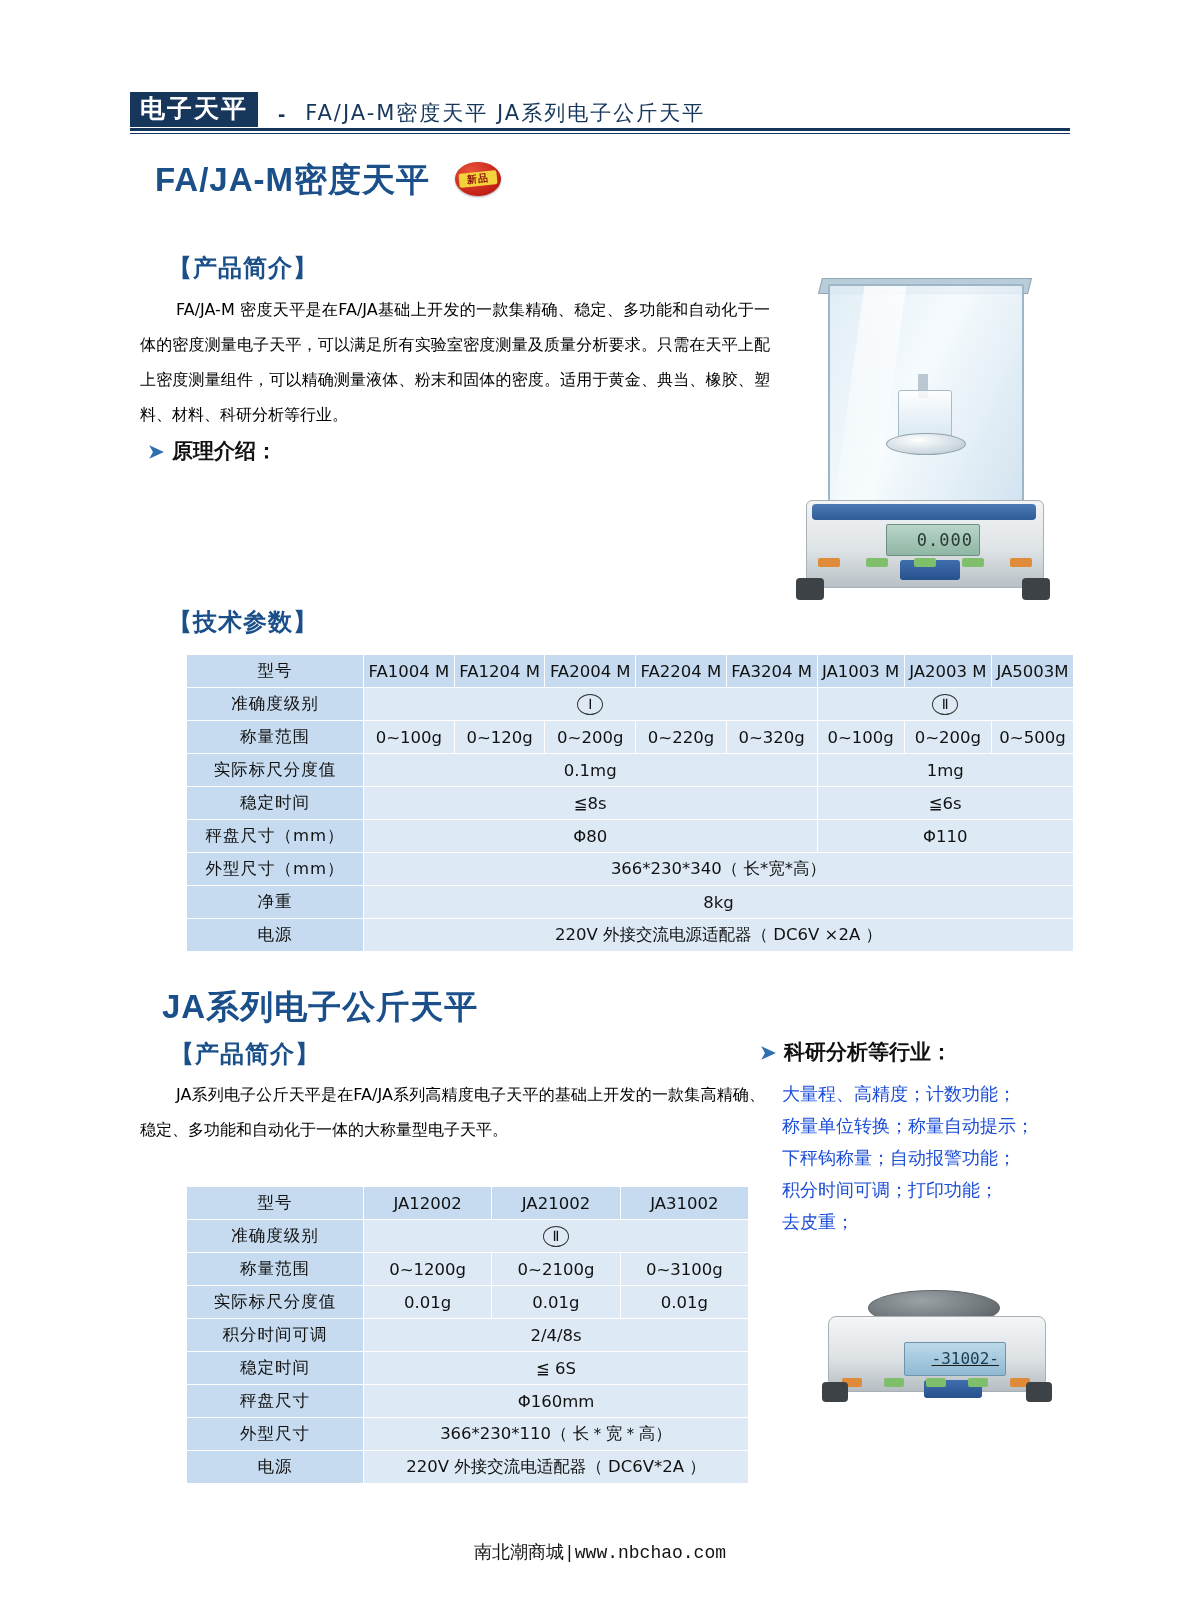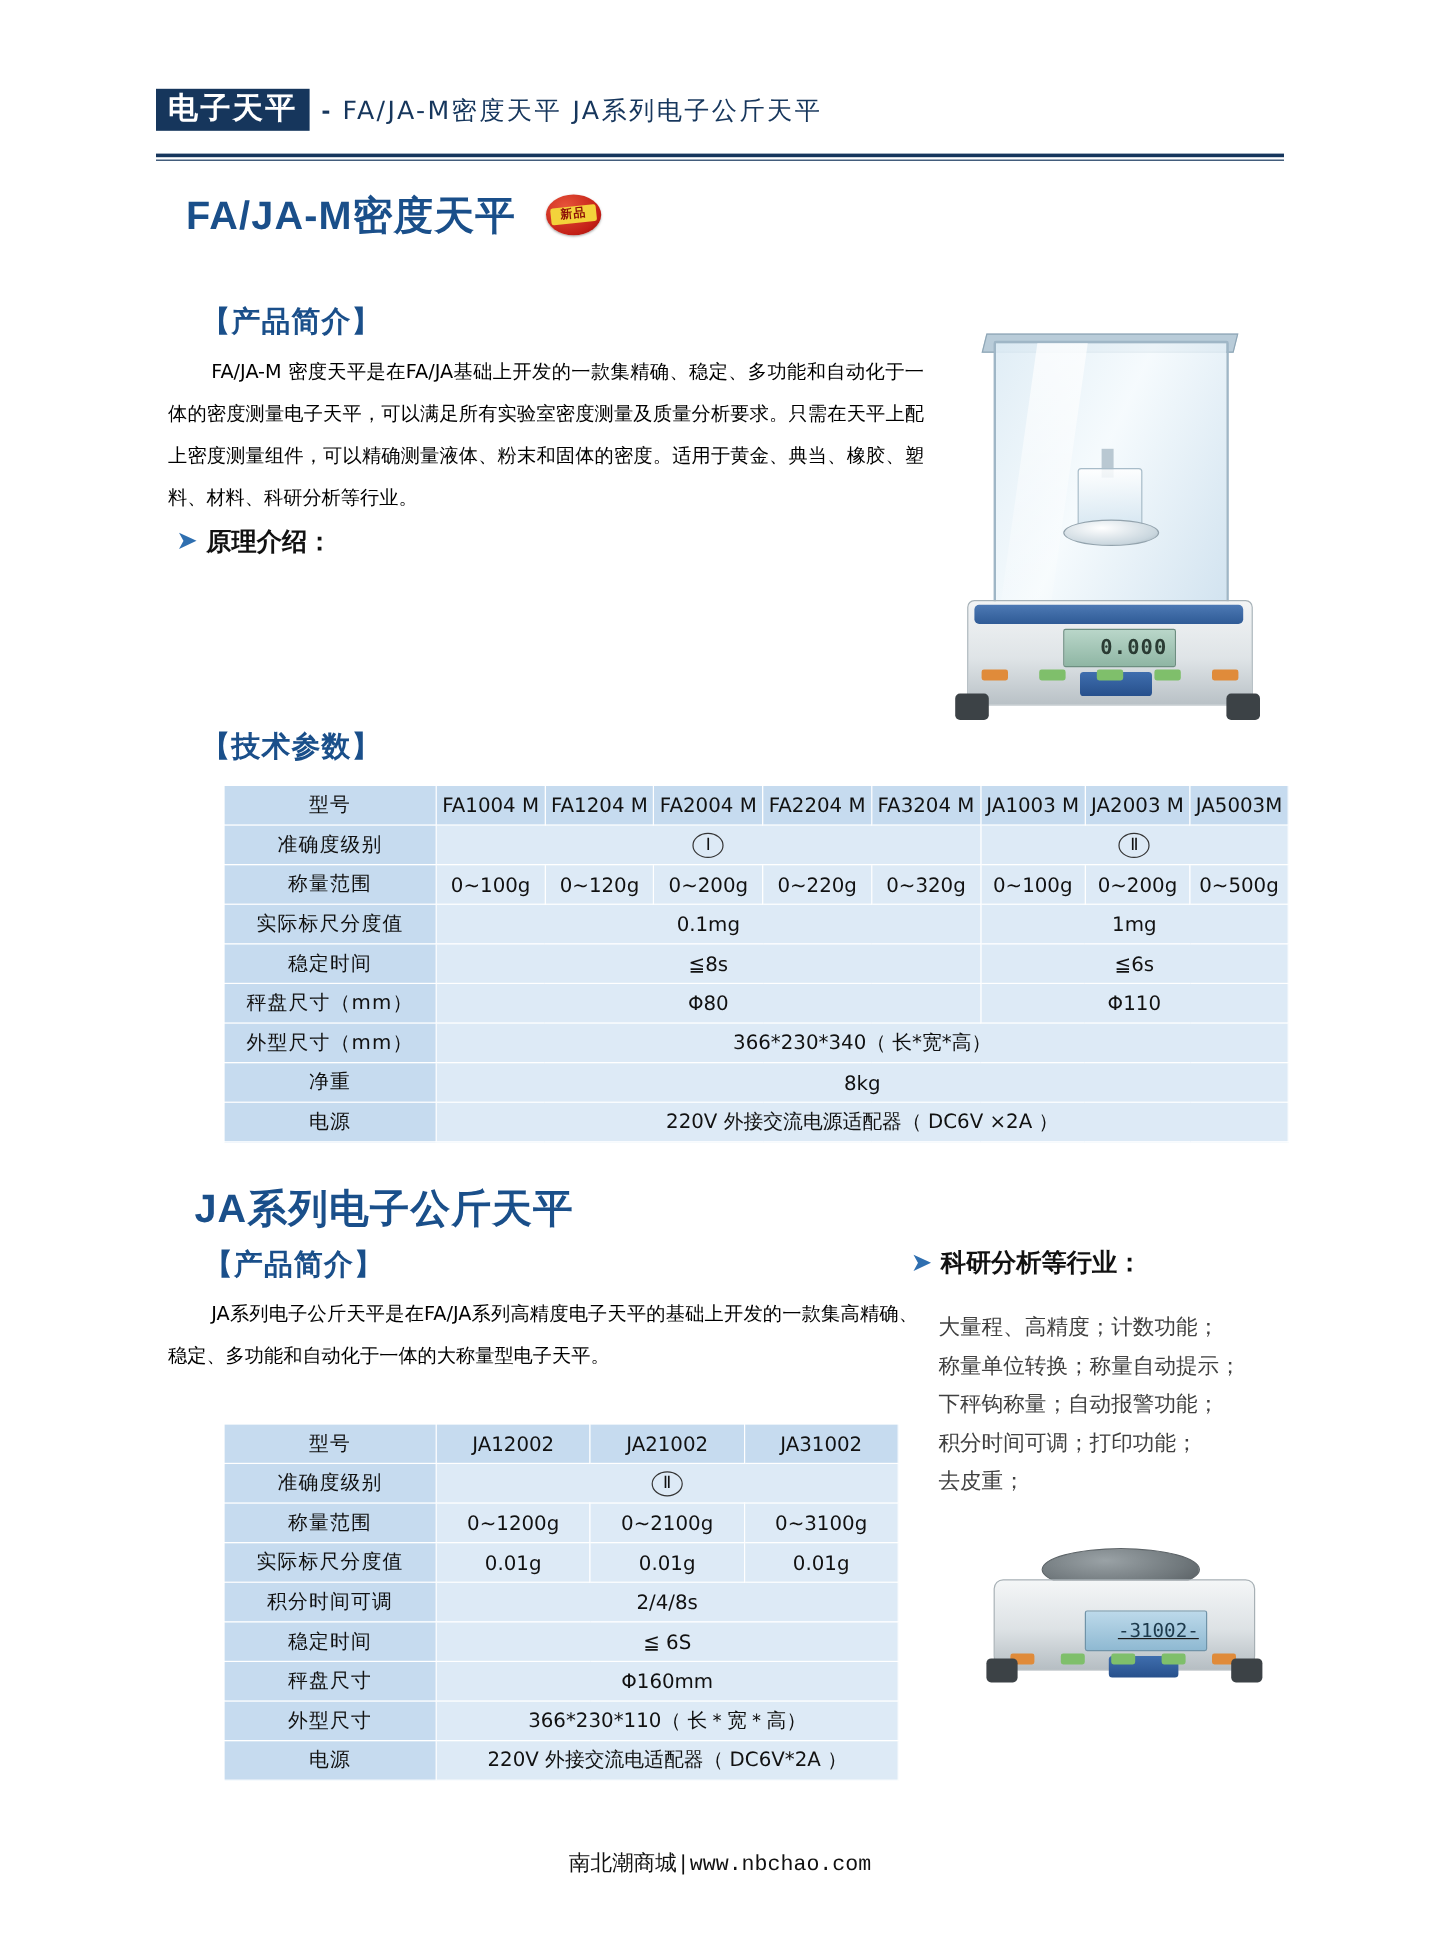--- a/index.html
+++ b/index.html
@@ -17,25 +17,25 @@
   }
   .page {
     position: absolute;
     inset: 0;
   }
 
   
   .header {
     position: absolute;
     left: 130px;
-    top: 74px;
+    top: 92px;
     width: 940px;
     display: flex;
-    align-items: center;
-    gap: 8px;
+    align-items: flex-end;
+    gap: 18px;
   }
   .header-badge {
     background: #16365c;
     color: #ffffff;
     font-size: 25px;
     font-weight: bold;
     letter-spacing: 2px;
     padding: 4px 10px 6px 10px;
     line-height: 1;
   }
@@ -172,22 +172,21 @@
     color: #111;
     white-space: pre;
   }
   .func-lines {
     position: absolute;
     left: 782px;
     top: 1078px;
     font-size: 18px;
     line-height: 32px;
     font-family: "DejaVu Sans", sans-serif;
-    color: #404040;
-    margin-top: 13px;
+    color: #1d4ed8;
   }
 
   
   table.spec {
     position: absolute;
     border-collapse: collapse;
     font-family: "DejaVu Sans", sans-serif;
     font-size: 16.5px;
     color: #111;
   }
@@ -311,21 +310,20 @@
   }
   .bal1 .lcd span {
     display: block;
     text-align: right;
     padding-right: 6px;
     font-family: "DejaVu Sans Mono", monospace;
     font-size: 17px;
     color: #2a3b33;
     line-height: 30px;
     letter-spacing: 1px;
-    font-weight: bold;
   }
   .bal1 .keys {
     position: absolute;
     left: 28px; top: 280px;
     width: 214px;
     display: flex;
     justify-content: space-between;
   }
   .bal1 .keys i {
     display: block;

